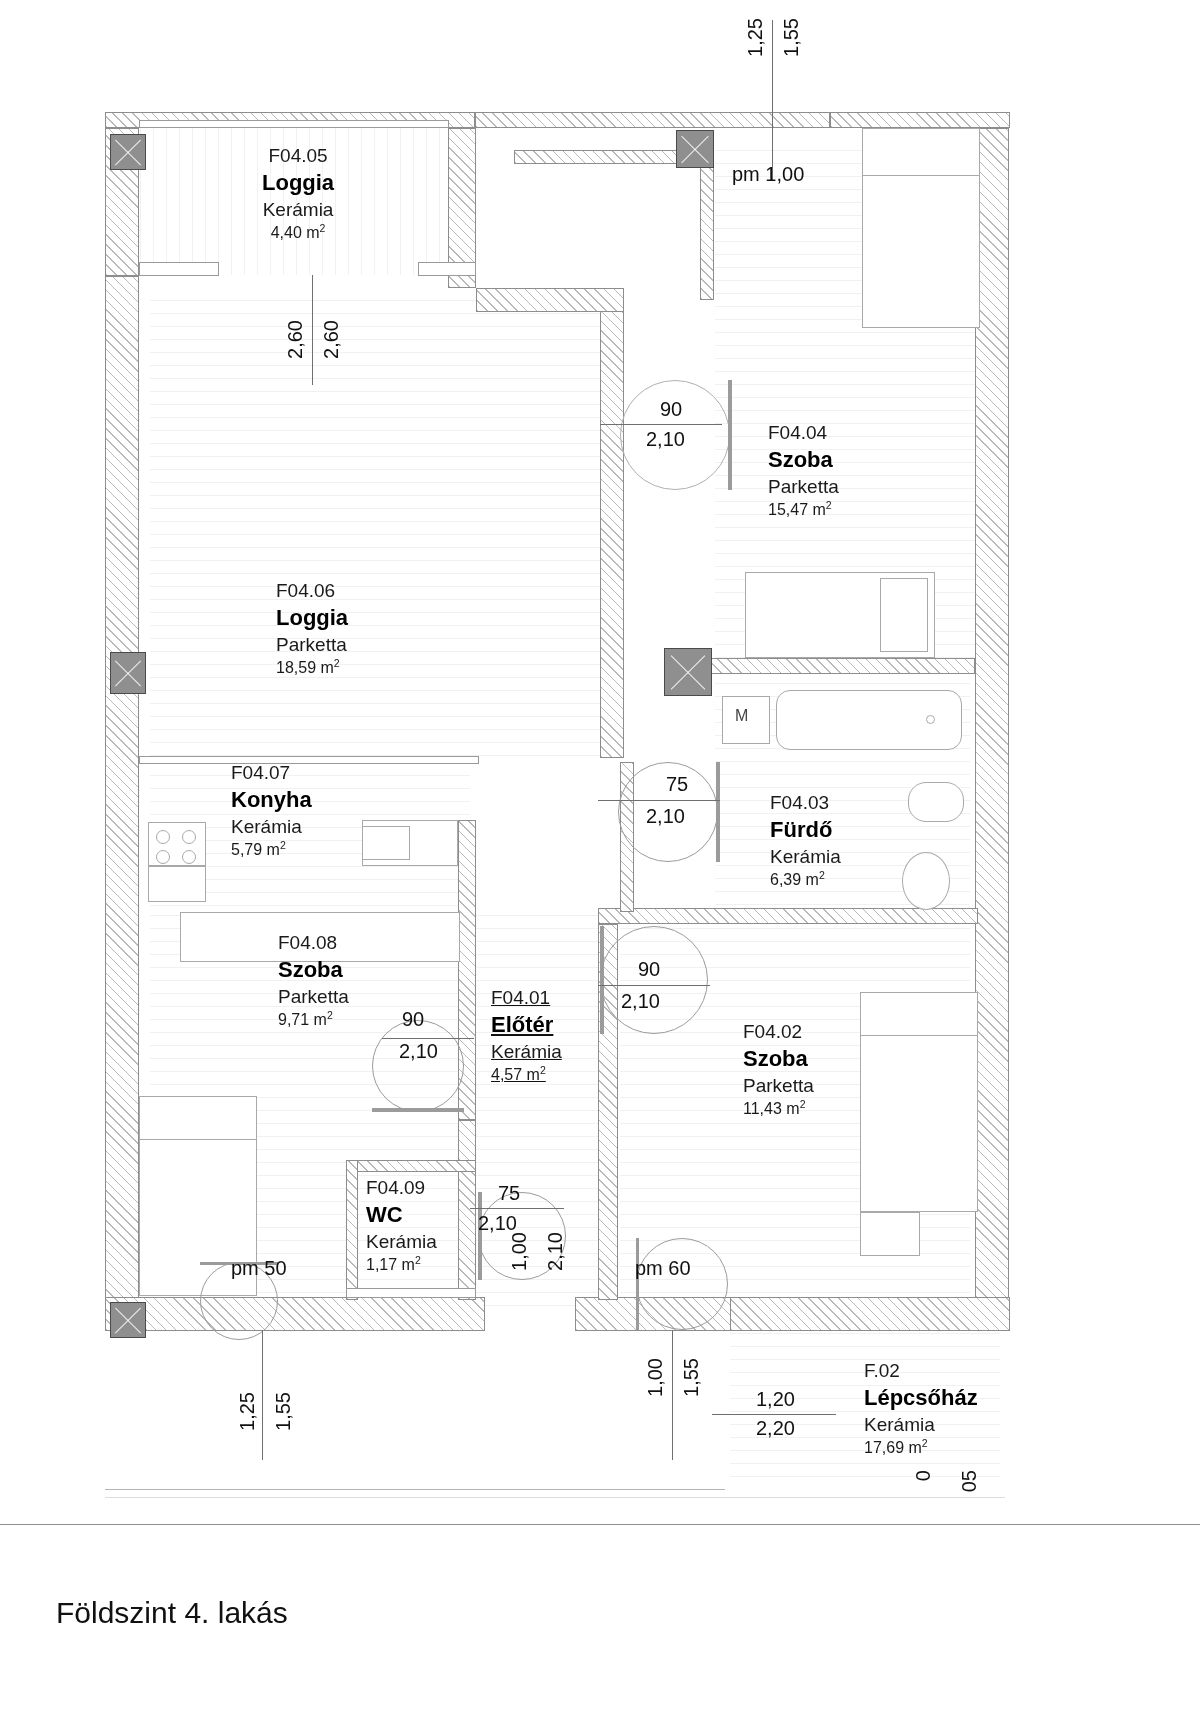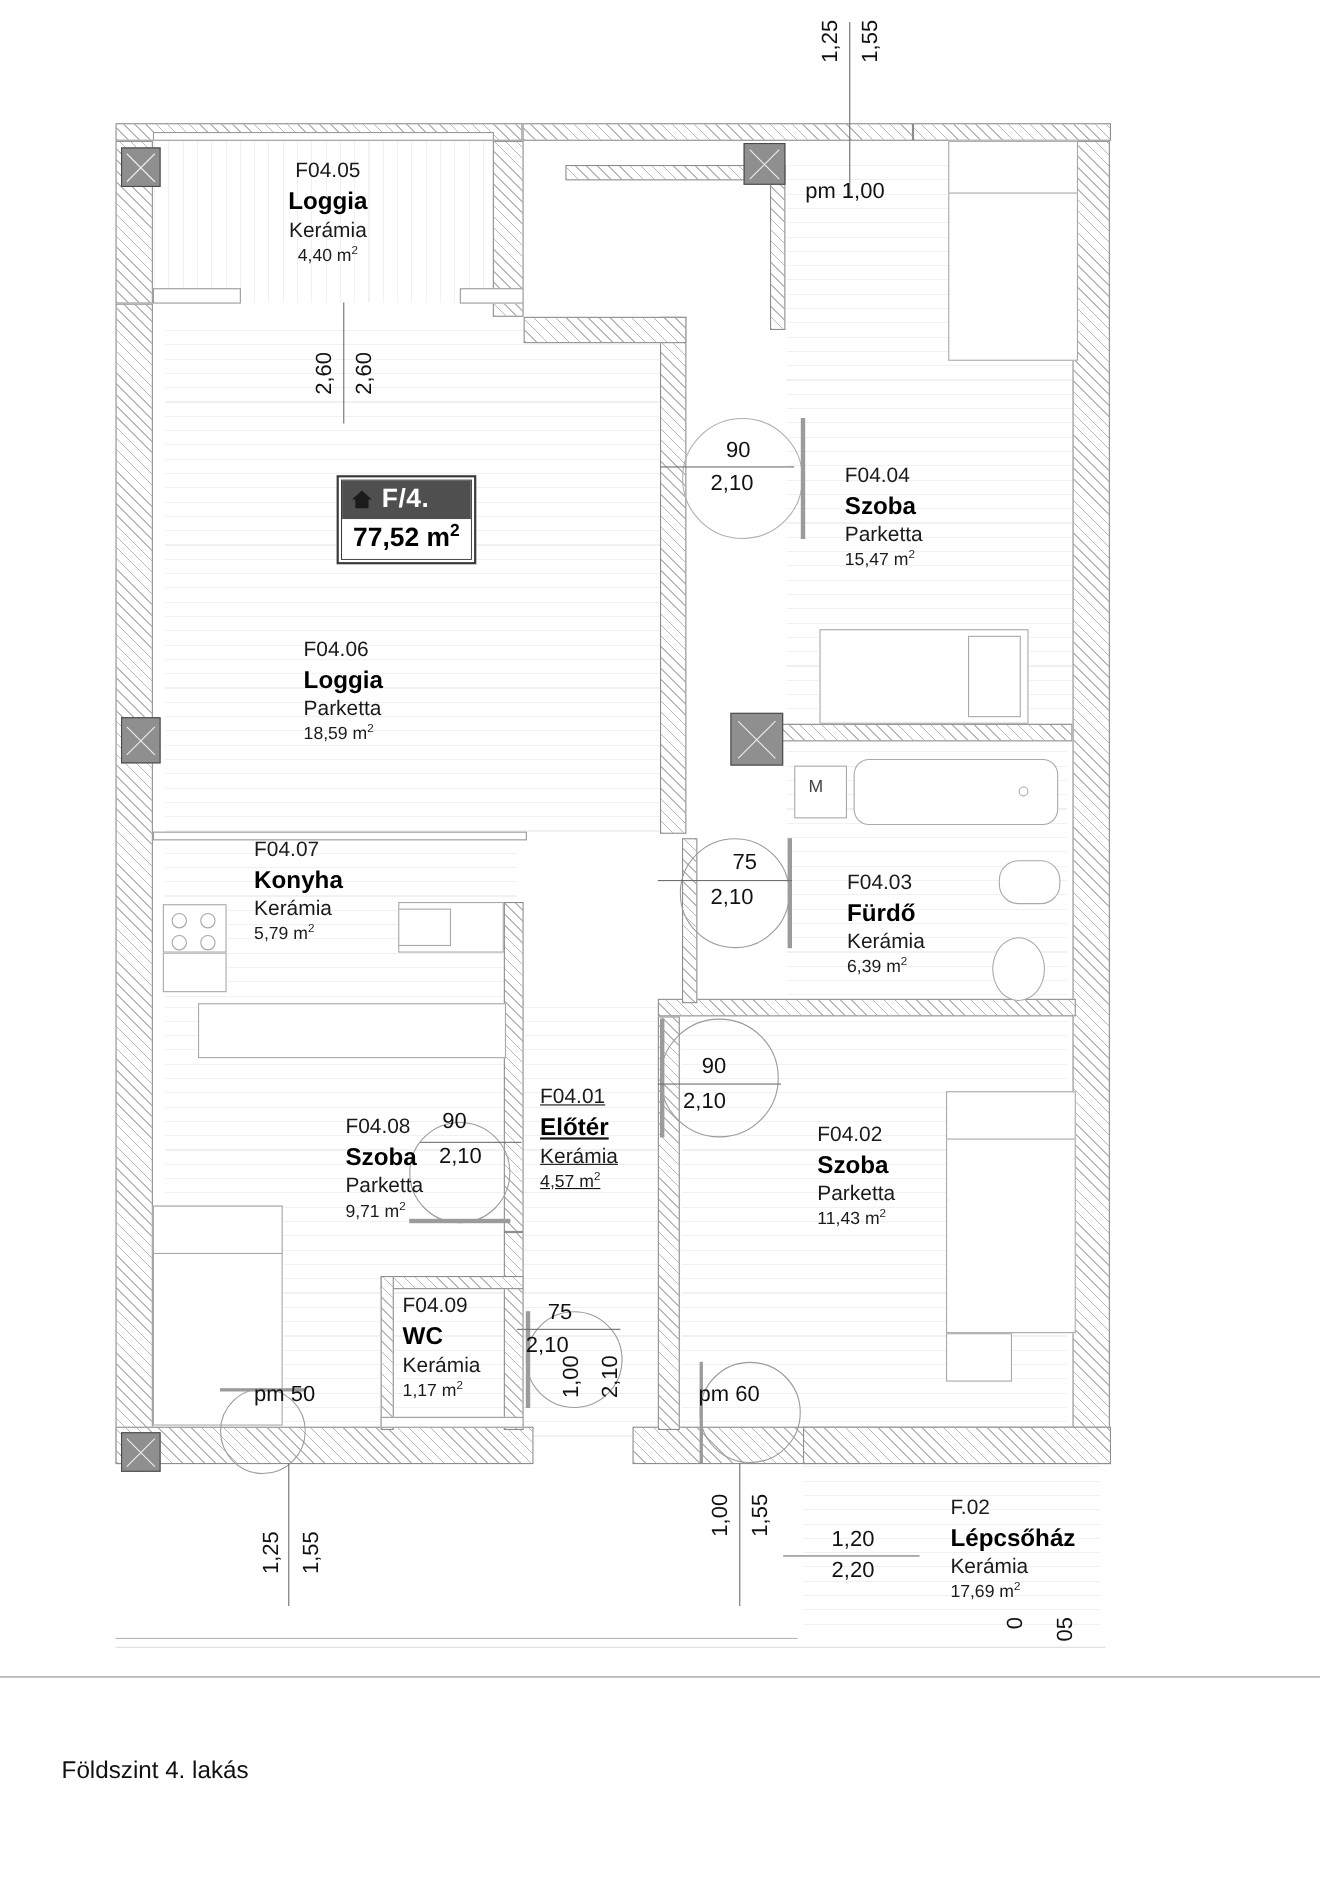--- a/index.html
+++ b/index.html
@@ -130,21 +130,21 @@
 
   
   .fx { position: absolute; border: 1px solid #a9a9a9; box-sizing: border-box; background: #ffffff; }
   .fx-r { border-radius: 50%; }
   .fx-soft { border-radius: 10px; }
 
   
   .footer-rule { position: absolute; left: 0; right: 0; height: 1px; background: #8e8e8e; }
   .footer-title {
     position: absolute;
-    font-size: 22px;
+    font-size: 30px;
     color: #111;
   }
 </style>
 </head>
 <body>
 
 <div id="page">
 
   <div class="floorfill" style="left:150px; top:300px; width:470px; height:460px;"></div>
   <div class="floorfill" style="left:150px; top:762px; width:320px; height:150px;"></div>
@@ -278,21 +278,21 @@
     <div class="area">5,79 m<sup>2</sup></div>
   </div>
 
   <div class="room" style="left:770px; top:790px;">
     <div class="code">F04.03</div>
     <div class="name">Fürdő</div>
     <div class="mat">Kerámia</div>
     <div class="area">6,39 m<sup>2</sup></div>
   </div>
 
-  <div class="room" style="left:278px; top:1012px;margin-left:36px;">
+  <div class="room" style="left:278px; top:930px;">
     <div class="code">F04.08</div>
     <div class="name">Szoba</div>
     <div class="mat">Parketta</div>
     <div class="area">9,71 m<sup>2</sup></div>
   </div>
 
   <div class="room" style="left:491px; top:985px;text-decoration:underline;">
     <div class="code">F04.01</div>
     <div class="name">Előtér</div>
     <div class="mat">Kerámia</div>
@@ -313,33 +313,20 @@
     <div class="area">1,17 m<sup>2</sup></div>
   </div>
 
   <div class="room" style="left:864px; top:1358px;">
     <div class="code">F.02</div>
     <div class="name">Lépcsőház</div>
     <div class="mat">Kerámia</div>
     <div class="area">17,69 m<sup>2</sup></div>
   </div>
 
-  <div class="badge" style="left:306px; top:432px;">
-    <div class="inner">
-      <div class="top">
-        <span class="hico">
-          <svg width="20" height="20" viewBox="0 0 20 20">
-            <polygon points="10,2 19,10 16,10 16,18 4,18 4,10 1,10" fill="#1b1b1b"></polygon>
-          </svg>
-        </span>
-        <span class="label">F/4.</span>
-      </div>
-      <div class="bot">77,52 m<sup>2</sup></div>
-    </div>
-  </div>
 
   <div class="dimline" style="left:772px; top:20px; width:1px; height:160px;"></div>
   <div class="dim vertical" style="left:744px; top:18px;">1,25</div>
   <div class="dim vertical" style="left:780px; top:18px;">1,55</div>
   <div class="dim" style="left:732px; top:163px;">pm 1,00</div>
 
   <div class="dimline" style="left:312px; top:275px; width:1px; height:110px;"></div>
   <div class="dim vertical" style="left:284px; top:320px;">2,60</div>
   <div class="dim vertical" style="left:320px; top:320px;">2,60</div>
 

